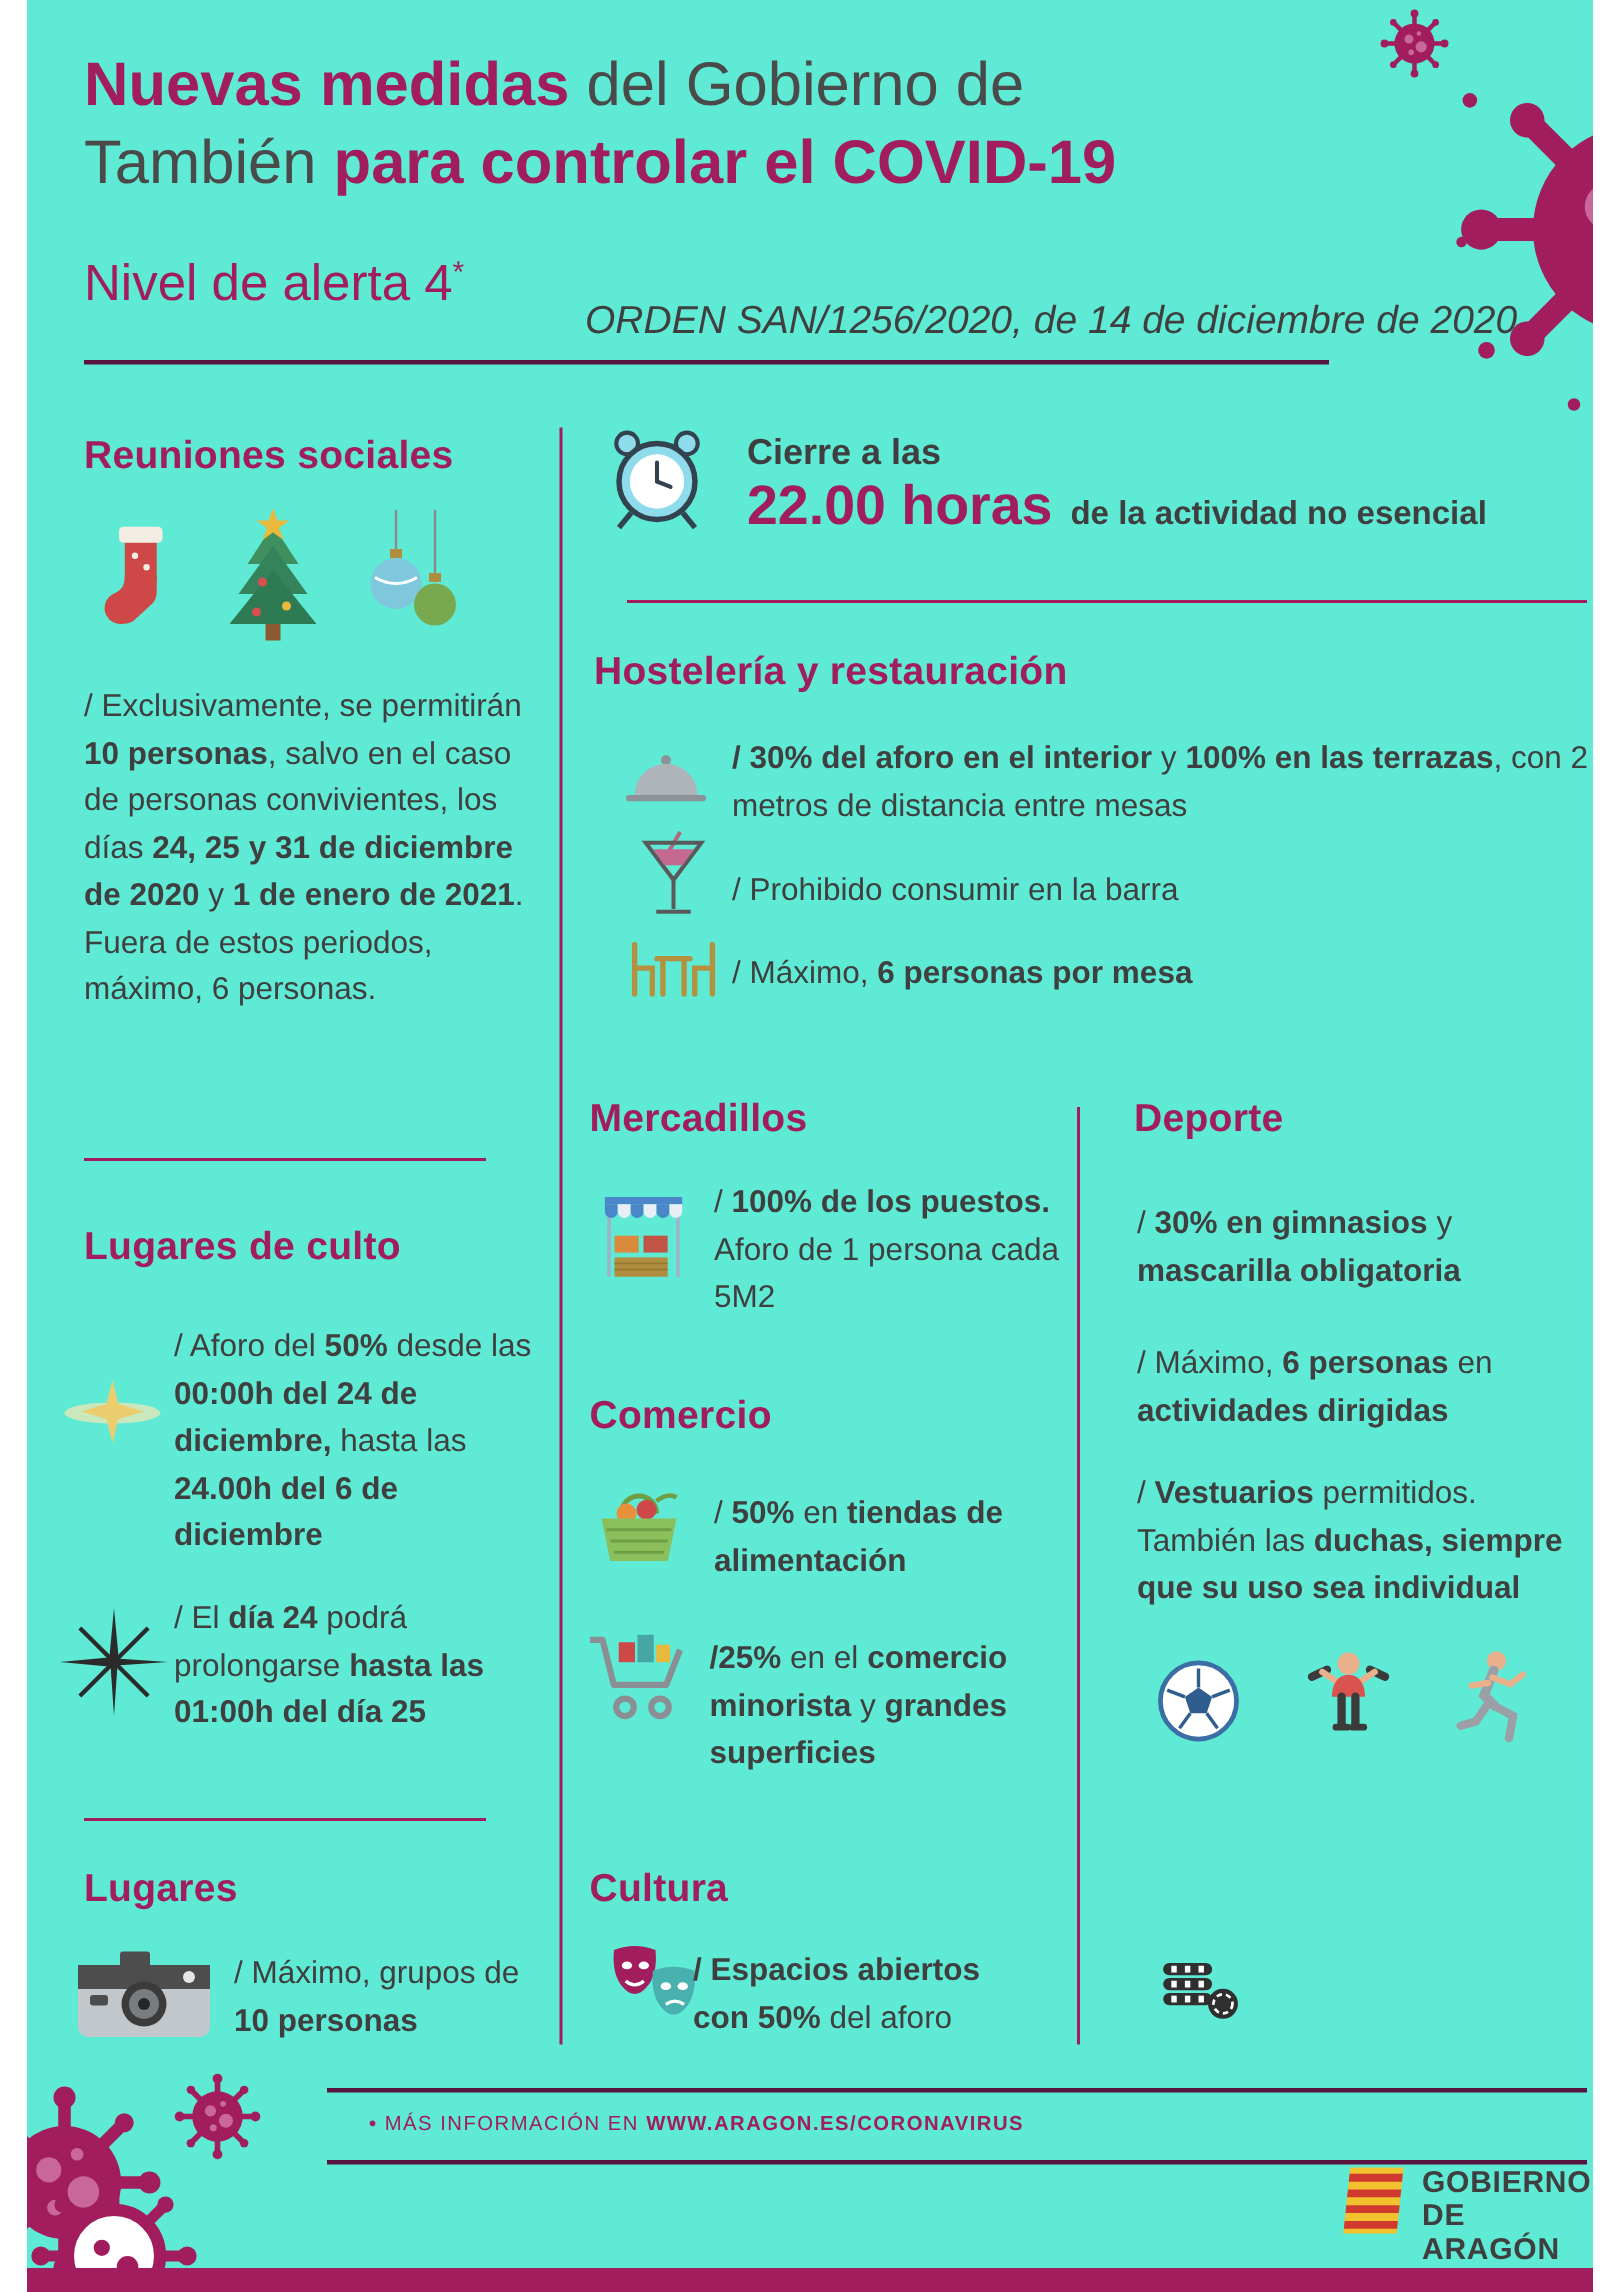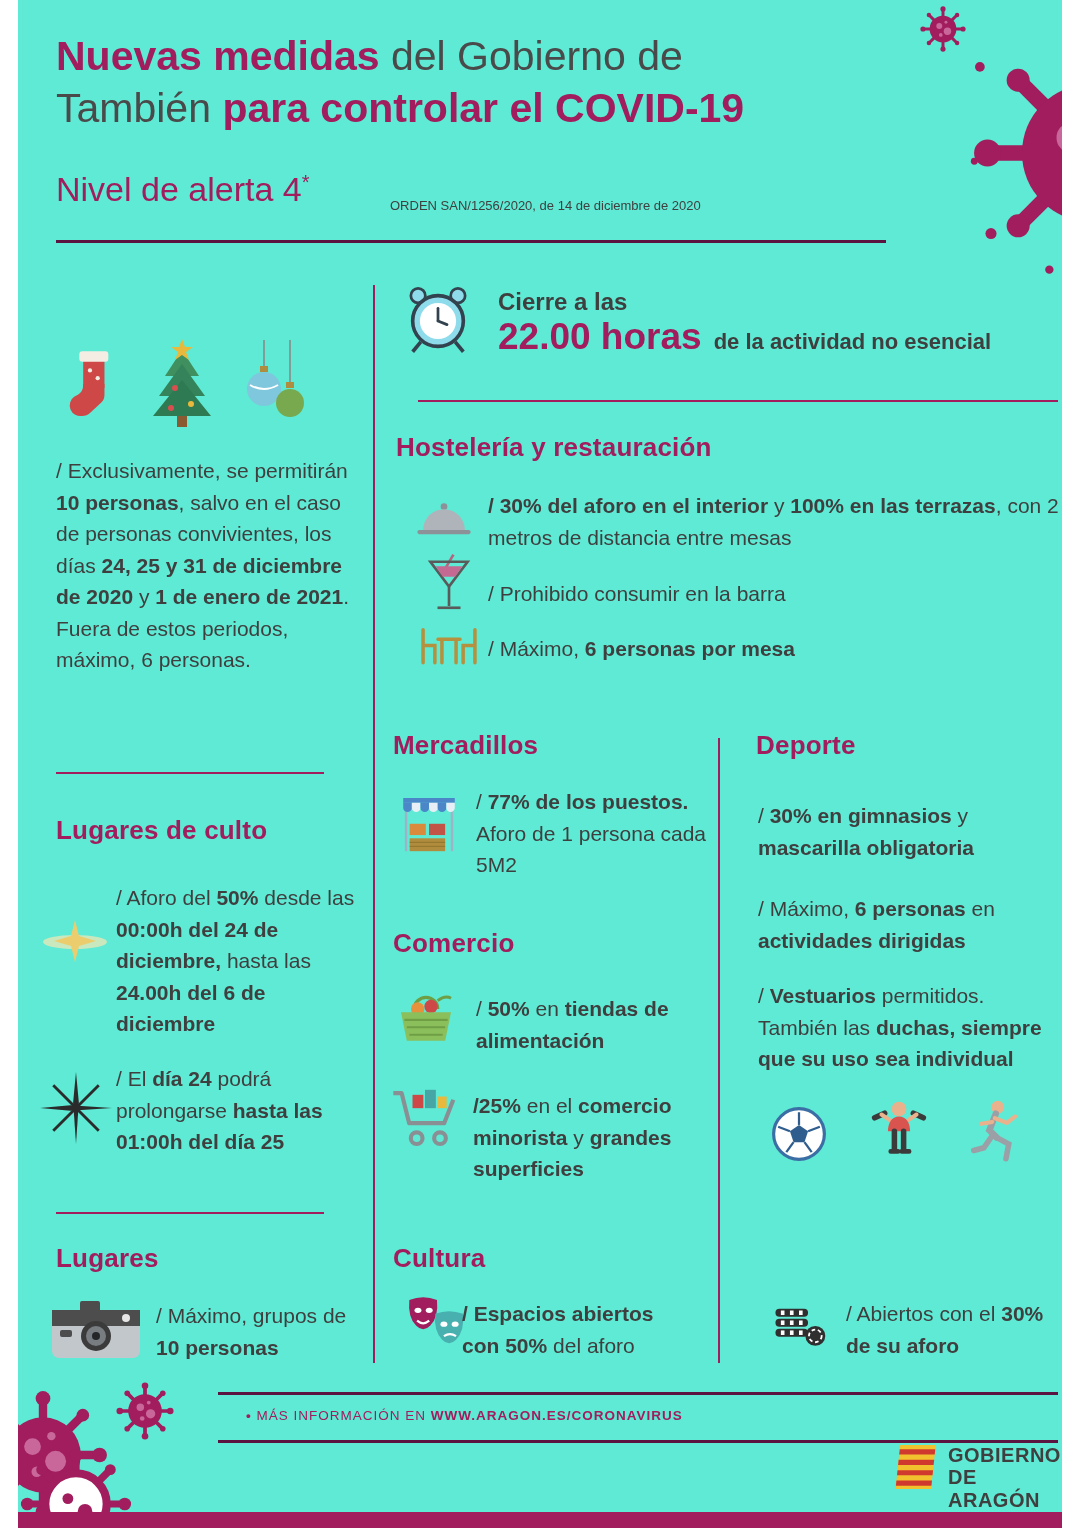--- a/index.html
+++ b/index.html
@@ -5,21 +5,21 @@
   *{margin:0;padding:0;box-sizing:border-box}
   html,body{background:#ffffff}
   body{font-family:"Liberation Sans","DejaVu Sans",sans-serif;}
   .page{position:relative;width:1044px;height:1528px;background:#5eead4;overflow:hidden;margin:0 auto;color:#3f3f3f;}
   .abs{position:absolute}
   .b{font-weight:700}
   .c-accent{color:#a11d5d}
   .title{font-size:41px;line-height:1.27;color:#4a4a4a;font-weight:500;}
   .alert{font-size:34px;color:#a11d5d;font-weight:400}
   .alert sup{font-size:20px;}
-  .order{font-size:13px;color:#3f3f3f;font-weight:500}
+  .order{font-size:26px;font-style:italic;color:#3f3f3f;font-weight:500}
   .sec-title{font-size:26px;font-weight:700;color:#a11d5d;letter-spacing:.2px}
   .body-txt{font-size:21px;line-height:1.5;color:#3f3f3f}
   .rule-dark{background:#5a1640}
   .rule-accent{background:#a11d5d}
   .lead{font-size:24px;font-weight:700;color:#3f3f3f}
   .time-big{font-size:37px;font-weight:700;color:#a11d5d}
   .time-tail{font-size:22px;font-weight:700;color:#3f3f3f;margin-left:12px}
   .footer-info{font-size:13.5px;letter-spacing:1px;color:#a11d5d}
   .logo-text{font-size:20px;font-weight:700;color:#3f3f3f;line-height:1.12;letter-spacing:.5px}
   .bottom-bar{background:#a11d5d}
@@ -111,20 +111,21 @@
       <circle cx="-80" cy="-62" r="3.5"></circle>
         <circle cx="-84" cy="6" r="2.5"></circle>
       <circle cx="-72" cy="58" r="4"></circle>
         <circle cx="-30" cy="84" r="3"></circle>
     </g>
   </svg>
 
   <div class="abs rule-accent" style="left:355px;top:285px;width:2px;height:1078px"></div>
   <div class="abs rule-accent" style="left:700px;top:738px;width:2px;height:625px"></div>
 
+  <div class="abs sec-title" style="left:38px;top:288px">Reuniones sociales</div>
 
   <svg class="abs" style="left:42px;top:348px" width="58" height="72" viewBox="0 0 60 72">
     <rect x="24" y="10" width="22" height="30" fill="#cf4848"></rect>
     <path d="M24 36 c0 8 -3 10 -9 13 a11 11 0 0 0 8 20 c3 0 6 -1 8 -3 l12 -11 c2 -2 3 -5 3 -8 v-11 z" fill="#cf4848"></path>
     <rect x="20" y="2" width="30" height="11" rx="3" fill="#f3ede3"></rect>
     <circle cx="31" cy="22" r="2.2" fill="#f3ede3"></circle>
       <circle cx="39" cy="30" r="2.2" fill="#f3ede3"></circle>
   </svg>
 
   <svg class="abs" style="left:128px;top:338px" width="72" height="92" viewBox="0 0 72 92">
@@ -239,21 +240,21 @@
     <path d="M14.7 12 h10.7 v6 a5.35 5.35 0 0 1 -10.7 0 z" fill="#e8eef6"></path>
     <path d="M25.4 12 h10.7 v6 a5.35 5.35 0 0 1 -10.7 0 z" fill="#4a86c8"></path>
     <path d="M36.1 12 h10.7 v6 a5.35 5.35 0 0 1 -10.7 0 z" fill="#e8eef6"></path>
     <path d="M46.8 12 h10.7 v6 a5.35 5.35 0 0 1 -10.7 0 z" fill="#4a86c8"></path>
     <path d="M57.5 12 h10.5 v6 a5.25 5.25 0 0 1 -10.5 0 z" fill="#e8eef6"></path>
     <rect x="12" y="38" width="20" height="14" fill="#d98a3c"></rect>
     <rect x="36" y="38" width="20" height="14" fill="#c25447"></rect>
     <rect x="12" y="56" width="44" height="16" fill="#b08d3e"></rect>
     <path d="M12 61 h44 M12 66 h44" stroke="#97782f" stroke-width="1.5"></path>
   </svg>
-  <div class="abs body-txt" style="left:458px;top:786px;width:235px"><span>/ </span><span class="b">77% de los puestos.</span><span> Aforo de 1 persona cada 5M2</span></div>
+  <div class="abs body-txt" style="left:458px;top:786px;width:235px"><span>/ </span><span class="b">100% de los puestos.</span><span> Aforo de 1 persona cada 5M2</span></div>
 
   <div class="abs sec-title" style="left:375px;top:928px">Comercio</div>
 
   <svg class="abs" style="left:378px;top:990px" width="60" height="58" viewBox="0 0 72 64">
     <path d="M22 20 a14 14 0 0 1 28 0" fill="none" stroke="#6f9e45" stroke-width="4"></path>
     <circle cx="26" cy="20" r="8" fill="#e8913c"></circle>
     <circle cx="42" cy="17" r="8" fill="#cf4848"></circle>
     <path d="M50 10 q9 -7 16 -3" fill="none" stroke="#6f9e45" stroke-width="3.5"></path>
     <path d="M6 24 h60 l-7 34 h-46 z" fill="#8bbf5c"></path>
     <path d="M10 33 h52 M13 42 h46 M16 51 h40" stroke="#6f9e45" stroke-width="2.5" fill="none"></path>
@@ -335,21 +336,20 @@
       <rect x="12" y="27" width="4" height="5"></rect>
         <rect x="22" y="27" width="4" height="5"></rect>
         <rect x="32" y="27" width="4" height="5"></rect>
       <rect x="12" y="38" width="4" height="5"></rect>
         <rect x="22" y="38" width="4" height="5"></rect>
         <rect x="32" y="38" width="4" height="5"></rect>
     </g>
     <circle cx="50" cy="44" r="11" fill="#2f2f2f"></circle>
     <circle cx="50" cy="44" r="7" fill="none" stroke="#ffffff" stroke-width="2" stroke-dasharray="4 3"></circle>
   </svg>
-  <div class="abs body-txt" style="left:828px;top:1298px;width:215px"><span>/ Abiertos con el </span><span class="b">30% de su aforo</span></div>
 
   <div class="abs rule-dark" style="left:200px;top:1392px;width:840px;height:3px"></div>
   <div class="abs footer-info" style="left:228px;top:1408px"><span class="b">•  </span><span>MÁS INFORMACIÓN EN </span><span class="b">WWW.ARAGON.ES/CORONAVIRUS</span></div>
   <div class="abs rule-dark" style="left:200px;top:1440px;width:840px;height:3px"></div>
 
   <svg class="abs" style="left:-40px;top:1390px" width="130" height="130" viewBox="-62 -62 124 124">
       <use href="#virus-solid"></use>
     </svg>
   <svg class="abs" style="left:98px;top:1382px" width="58" height="58" viewBox="-62 -62 124 124">
       <use href="#virus-solid"></use>

